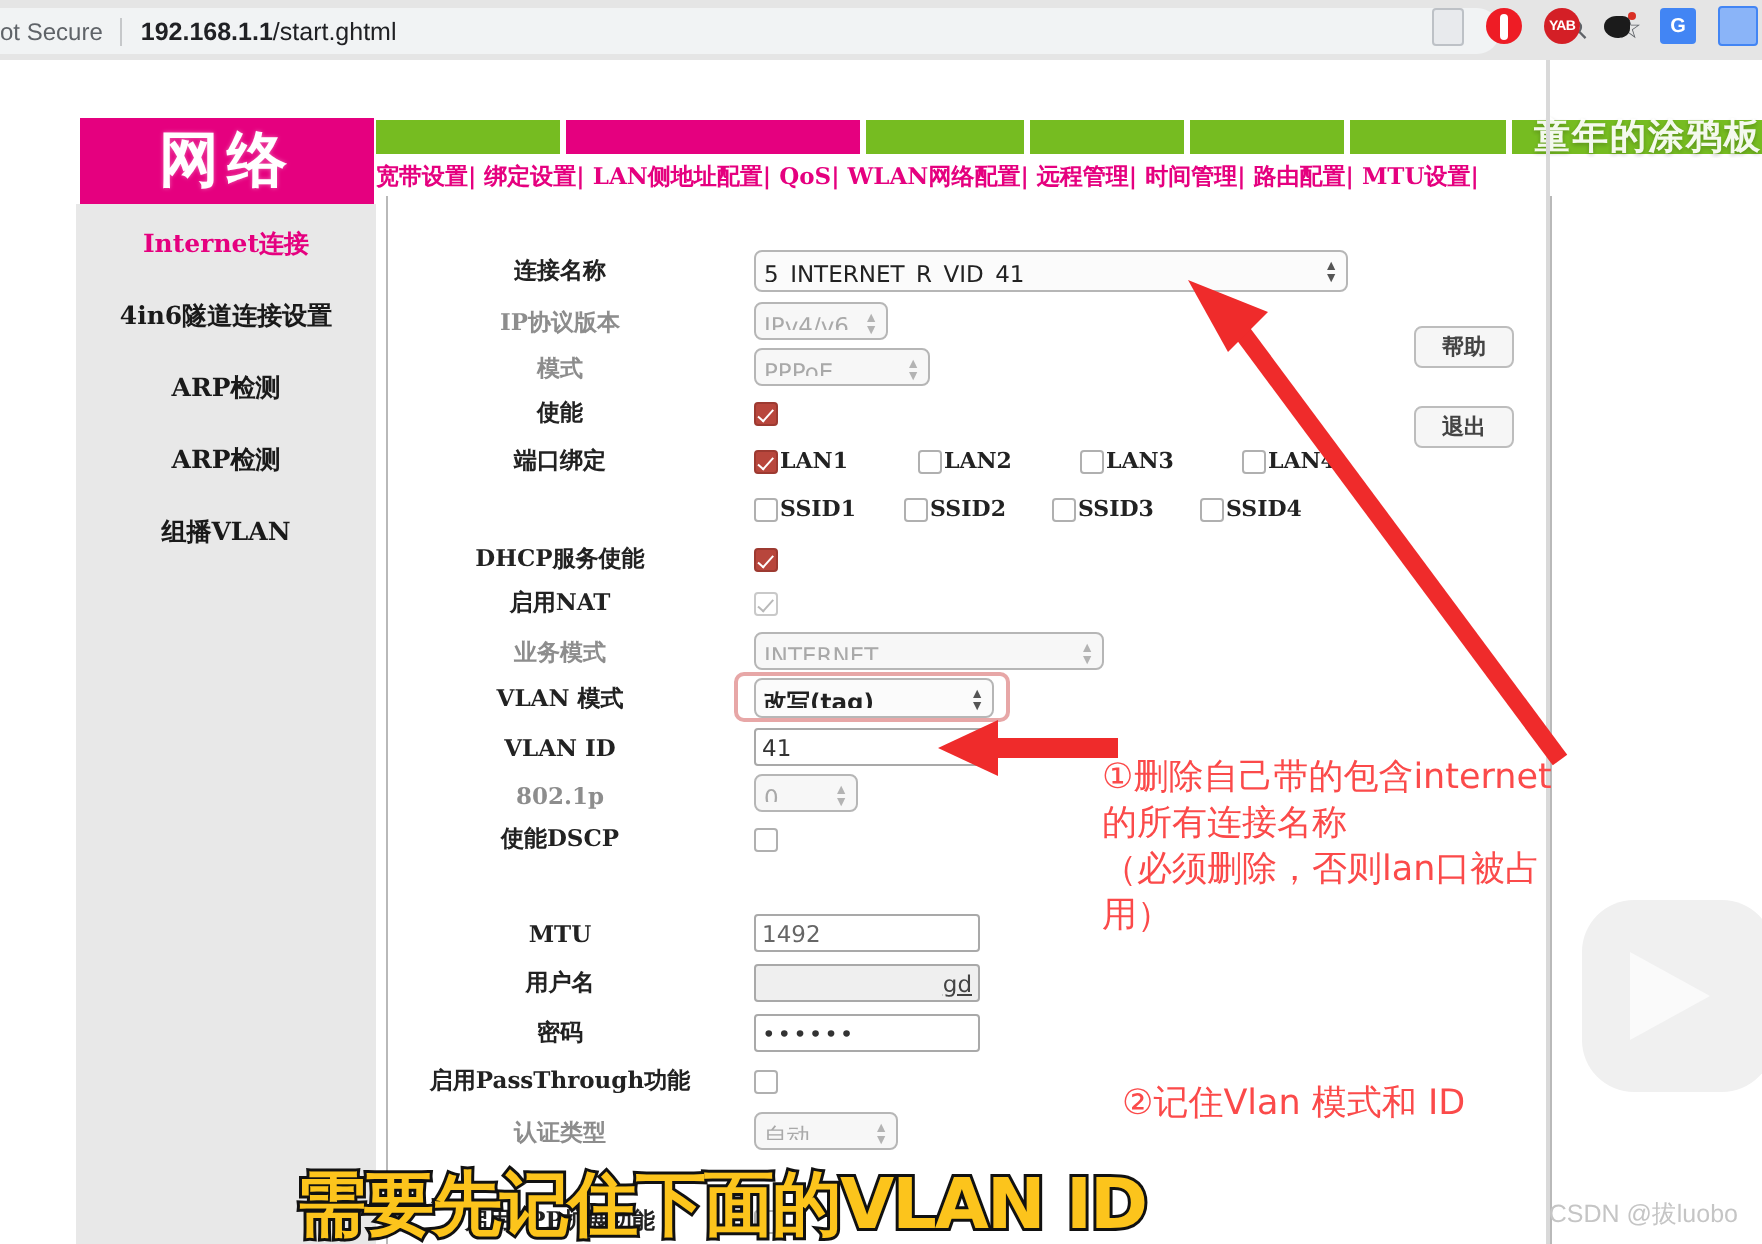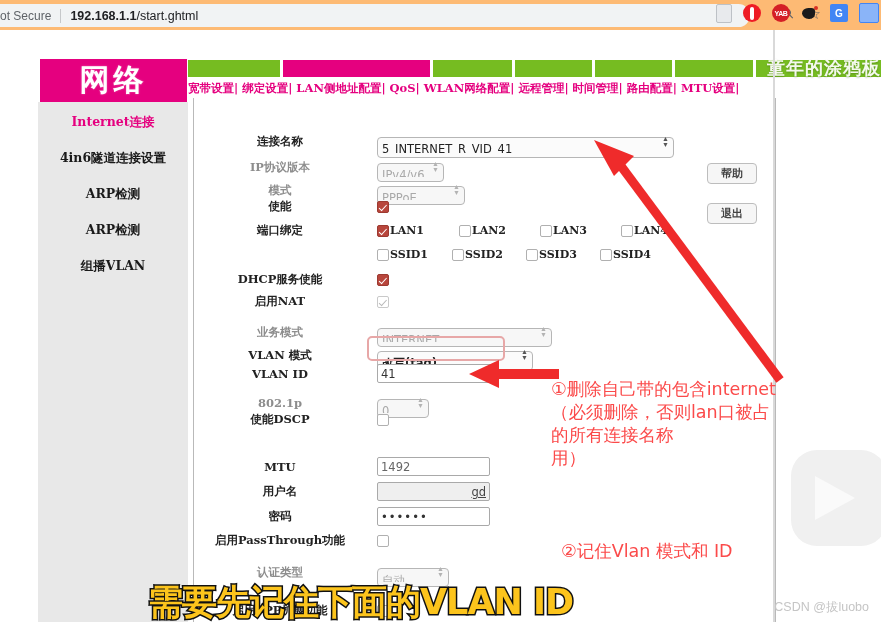--- a/index.html
+++ b/index.html
@@ -5,21 +5,21 @@
   html,body{margin:0;padding:0;}
   body{
     width:881px;height:622px;overflow:hidden;position:relative;
     background:#ffffff;
     font-family:"Liberation Serif","DejaVu Serif",serif;
   }
 
   
   #browser-bar{
     position:absolute;left:0;top:0;width:881px;height:30px;
-    background:#fdba74;border-bottom:1px solid #dcdcdc;
+    background:#e5e5e5;border-bottom:1px solid #dcdcdc;
     display:flex;align-items:center;
   }
   #omnibox{
     position:absolute;left:-60px;top:4px;width:810px;height:23px;
     background:#f1f3f4;border-radius:12px;
     display:flex;align-items:center;
   }
   .secure-txt{
     font-family:"Liberation Sans","DejaVu Sans",sans-serif;
     font-size:12px;color:#5f6368;margin-left:60px;white-space:nowrap;
@@ -121,21 +121,20 @@
   .lbl.dim{color:#8d8d8d;font-weight:bold;}
 
   select.sel,input.inp{
     font-family:"DejaVu Sans","Liberation Sans",sans-serif;
     box-sizing:border-box;
   }
   .sel{
     height:19px;border:1px solid #b6b6b6;border-radius:4px;background:#fbfbfb;
     font-size:11.5px;color:#222;padding:4px 4px;-webkit-appearance:none;appearance:none;
     background-image:none;
-    margin-top:12px;
   }
   .sel.disabled{color:#a9a9a9;background:#f7f7f7;}
   .selwrap{position:relative;display:inline-block;}
   .spin{
     position:absolute;right:5px;top:50%;transform:translateY(-50%);
     font-size:7px;line-height:6px;color:#555;pointer-events:none;text-align:center;
   }
   .spin.dim{color:#b3b3b3;}
   .inp{
     height:19px;border:1px solid #a9a9a9;border-radius:2px;background:#fff;
@@ -341,21 +340,21 @@
       <select class="sel disabled" style="width:175px">
         <option>INTERNET</option>
       </select>
       <span class="spin dim">▲<br>▼</span>
     </div>
   </div>
 
   <div class="row" style="top:309px;left:190px">
     <div class="lbl">VLAN 模式</div>
     <div class="selwrap">
-      <select class="sel" style="width:156px;height:20px;font-weight:bold">
+      <select class="sel" style="width:120px;height:20px;font-weight:bold">
         <option>改写(tag)</option>
       </select>
       <span class="spin">▲<br>▼</span>
     </div>
   </div>
   <div id="vlanmode-hl"></div>
 
   <div class="row" style="top:334px;left:190px">
     <div class="lbl">VLAN ID</div>
     <input class="inp" style="width: 118px;" value="41">
@@ -422,20 +421,20 @@
     <path d="M200,262 L38,44" stroke="#ef2b2b" stroke-width="9" fill="none"></path>
     <polygon points="14,22 54,38 34,58" fill="#ef2b2b"></polygon>
   </svg>
   <svg class="arrow" style="left:455px;top:326px;width:110px;height:36px" viewBox="0 0 110 36">
     <path d="M104,18 L36,18" stroke="#ef2b2b" stroke-width="10" fill="none"></path>
     <polygon points="14,18 44,4 44,32" fill="#ef2b2b"></polygon>
   </svg>
 
   <div id="ann1">
     <div>①删除自己带的包含internet</div>
+    <div>的所有连接名称</div>
     <div>（必须删除，否则lan口被占</div>
-    <div>的所有连接名称</div>
     <div>用）</div>
   </div>
   <div id="ann2">②记住Vlan 模式和 ID</div>
   <div id="banner">需要先记住下面的VLAN  ID</div>
   <div id="watermark">CSDN @拔luobo</div>
 </div>
 
 </body></html>

